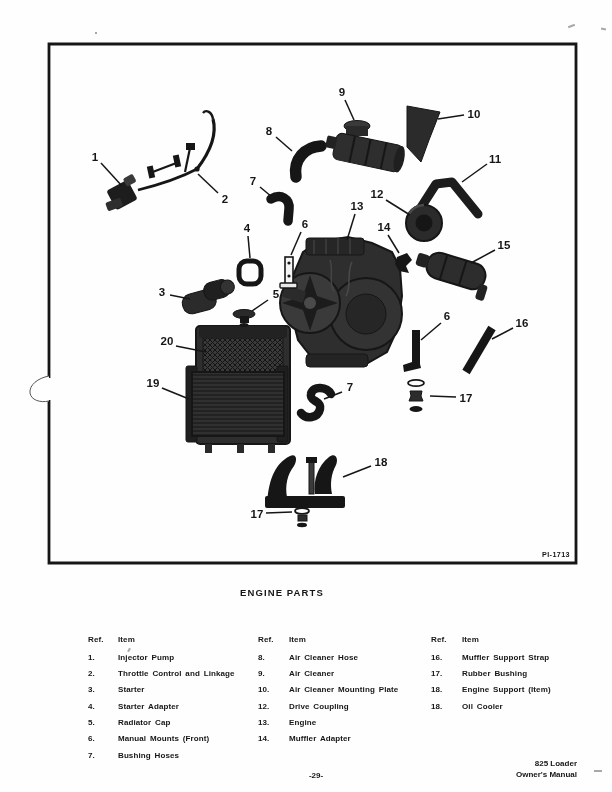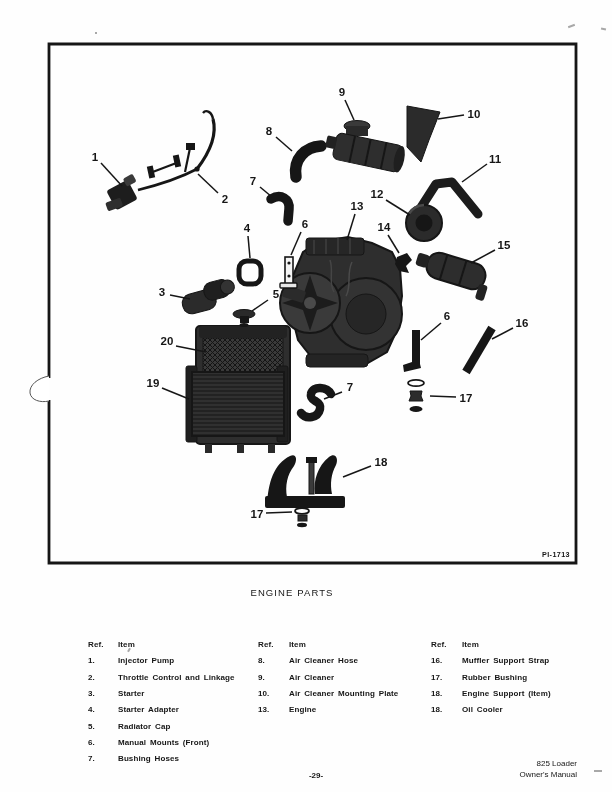--- a/index.html
+++ b/index.html
@@ -6,35 +6,35 @@
   .page {
     position:relative; width:612px; height:792px; background:#fefefe;
     font-family:"Liberation Sans", sans-serif; color:#161616; overflow:hidden;
   }
   svg.figure { position:absolute; left:0; top:0; }
   #callouts text { font-family:"Liberation Sans",sans-serif; font-size:11.5px; font-weight:bold; fill:#161616; }
   #callouts line { stroke:#161616; stroke-width:1.5; }
   .figcode { font-family:"Liberation Sans",sans-serif; font-size:7.2px; font-weight:bold; fill:#161616; letter-spacing:0.4px; }
 
   .section-title {
-    position:absolute; top:587px; left:12px; width:560px; text-align:center;
-    font-size:9.5px; font-weight:normal; letter-spacing:1.1px;
+    position:absolute; top:587px; left:2px; width:560px; text-align:center;
+    font-size:9.5px; font-weight:bold; letter-spacing:1.1px;
   }
   .pcol { position:absolute; top:630px; font-size:8px; font-weight:bold; letter-spacing:0.1px; }
-  .pcol .prow { display:flex; height:16.35px; align-items:flex-end; }
+  .pcol .prow { display:flex; height:16.35px; align-items:center; }
   .pcol .prow.hdr { height:19px; }
   .pref  { flex:0 0 30px; }
   .c23 .pref { flex:0 0 31px; }
   .pitem { white-space:nowrap; word-spacing:1.5px; }
   #pcol1 { left:88px; }
   #pcol2 { left:258px; }
   #pcol3 { left:431px; }
 
   .page-num { position:absolute; top:771px; left:0; width:632px; text-align:center; font-size:8px; font-weight:bold; }
-  .doc-id   { position:absolute; top:759px; right:35px; text-align:right; font-size:8px; font-weight:normal; line-height:10.5px; }
+  .doc-id   { position:absolute; top:759px; right:35px; text-align:right; font-size:8px; font-weight:bold; line-height:10.5px; }
 
   .speck { position:absolute; background:#a8a8a8; }
 </style>
 </head>
 <body>
 
 <div class="page">
 
   <svg class="figure" width="612" height="580" viewBox="0 0 612 580">
     <defs>
@@ -285,22 +285,30 @@
       </div>
       <div class="prow">
         <span class="pref">9.</span>
         <span class="pitem">Air Cleaner</span>
       </div>
       <div class="prow">
         <span class="pref">10.</span>
         <span class="pitem">Air Cleaner Mounting Plate</span>
       </div>
       <div class="prow">
+        <span class="pref">12.</span>
+        <span class="pitem">Drive Coupling</span>
+      </div>
+      <div class="prow">
         <span class="pref">13.</span>
         <span class="pitem">Engine</span>
+      </div>
+      <div class="prow">
+        <span class="pref">14.</span>
+        <span class="pitem">Muffler Adapter</span>
       </div>
     </div>
   <div class="pcol c23" id="pcol3">
     <div class="prow hdr">
       <span class="pref">Ref.</span>
       <span class="pitem">Item</span>
     </div>
       <div class="prow">
         <span class="pref">16.</span>
         <span class="pitem">Muffler Support Strap</span>

